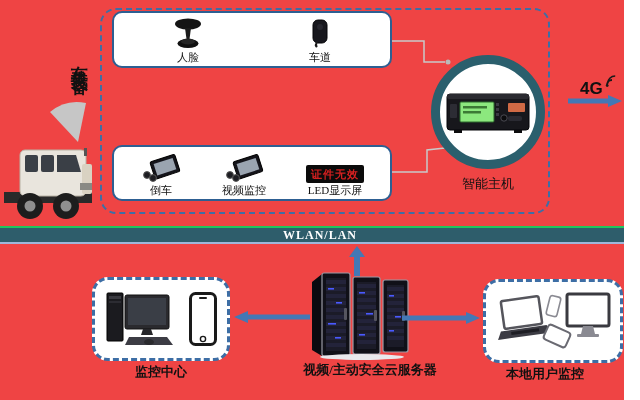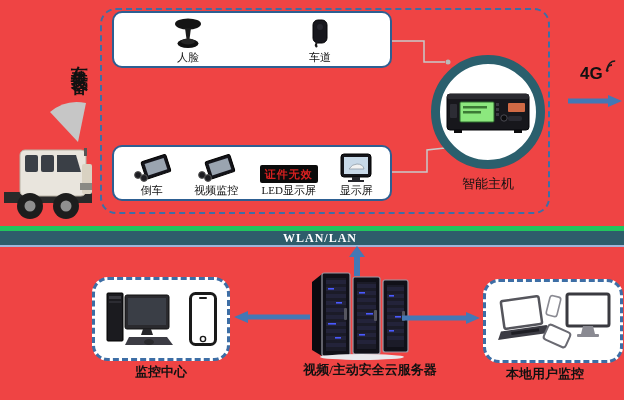--- a/index.html
+++ b/index.html
@@ -18,26 +18,26 @@
   .db-bottom{left:112px;top:145px;height:56px;}
   .dev{display:flex;flex-direction:column;align-items:center;justify-content:flex-end;gap:2px;}
   .dev-label{font-size:11px;white-space:nowrap;line-height:1;}
   .led-panel{width:58px;height:18px;background:#0b0b0b;border-radius:2px;display:flex;align-items:center;justify-content:center;}
   .led-text{color:#d42020;font-weight:bold;font-size:11px;letter-spacing:1px;line-height:1;}
 
   .host-ring{left:431px;top:55px;width:114px;height:114px;box-sizing:border-box;border:9px solid #2b5f6d;border-radius:50%;
              background:#fff;display:flex;align-items:center;justify-content:center;z-index:3;}
   .host-label{left:423px;top:175px;width:130px;text-align:center;font-size:13px;z-index:3;}
 
-  .uplink{left:580px;top:64px;z-index:3;}
+  .uplink{left:580px;top:79px;z-index:3;}
   .uplink-text{font-size:17px;font-weight:bold;font-family:"Liberation Sans","DejaVu Sans",sans-serif;letter-spacing:0;}
   .wifi{position:absolute;left:24px;top:-7px;}
 
   
-  .net-bar{left:0;top:226px;width:640px;height:14px;background:#2e5d6b;border-top:5px solid #22c55e;border-bottom:2px solid #9fb6d9;
+  .net-bar{left:0;top:226px;width:640px;height:14px;background:#2e5d6b;border-top:2px solid #22c55e;border-bottom:2px solid #9fb6d9;
            display:flex;align-items:center;justify-content:center;z-index:3;}
   .net-bar span{color:#fff;font-weight:bold;font-size:12px;letter-spacing:1px;line-height:1;}
 
   
   .ground-box{border:3px dashed #3d6ea5;border-radius:16px;background:#fff;z-index:3;
               display:flex;align-items:center;justify-content:center;box-sizing:border-box;}
   .gb-monitor{left:92px;top:277px;width:138px;height:84px;gap:12px;}
   .gb-local{left:483px;top:279px;width:140px;height:84px;}
   .ground-label{text-align:center;font-size:13px;font-weight:bold;z-index:3;}
   .gl-monitor{left:92px;top:363px;width:138px;}
@@ -118,30 +118,20 @@
         <circle cx="7" cy="22" r="3.4" fill="#1d1d22" stroke="#555"></circle>
         <circle cx="13" cy="25" r="3.4" fill="#1d1d22" stroke="#555"></circle>
       </svg>
       <span class="dev-label">视频监控</span>
     </div>
     <div class="dev">
       <div class="led-panel">
         <span class="led-text">证件无效</span>
       </div>
       <span class="dev-label">LED显示屏</span>
-    </div>
-    <div class="dev">
-      <svg width="34" height="30" viewBox="0 0 34 30">
-        <rect x="2" y="1" width="30" height="23" rx="3" fill="#15151a" stroke="#000"></rect>
-        <rect x="5" y="4" width="24" height="17" fill="#c8d9e8"></rect>
-        <path d="M10,16 q3,-5 8,-5 q6,0 7,5 Z" fill="#f2f2f2" stroke="#8d9aa6" stroke-width="0.8"></path>
-        <rect x="13" y="24" width="8" height="3" fill="#26262c"></rect>
-        <rect x="9" y="27" width="16" height="2" fill="#26262c"></rect>
-      </svg>
-      <span class="dev-label">显示屏</span>
     </div>
   </div>
 
   <div class="abs host-ring">
     <svg width="84" height="46" viewBox="0 0 84 46">
       <rect x="1" y="5" width="82" height="36" rx="3" fill="#17171c" stroke="#050508"></rect>
       <rect x="1" y="5" width="82" height="5" rx="2" fill="#2a2a30"></rect>
       <rect x="4" y="15" width="7" height="14" rx="1" fill="#2c2c34"></rect>
       <rect x="14" y="13" width="34" height="20" rx="1" fill="#8ce87e" stroke="#2c6b2c"></rect>
       <rect x="17" y="17" width="24" height="2.5" fill="#3c7a35"></rect>

